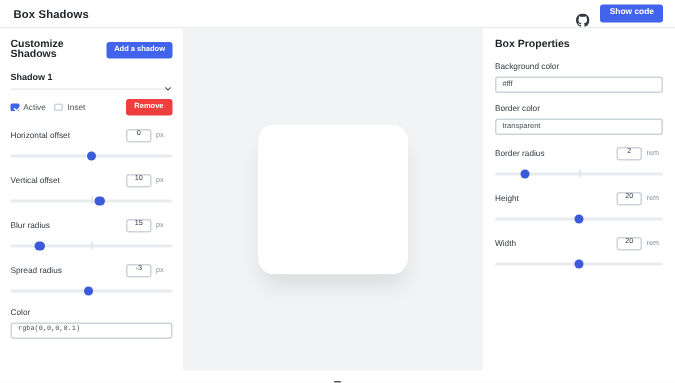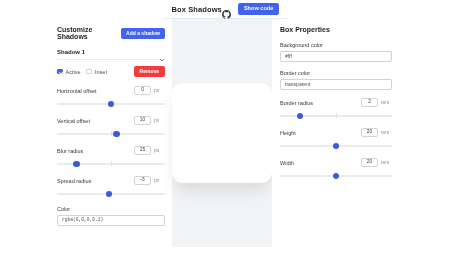--- a/index.html
+++ b/index.html
@@ -12,21 +12,20 @@
     background: #ffffff;
     color: #212529;
   }
 
   #app {
     width: 450px;
     height: 255px;
     display: flex;
     flex-direction: column;
     background: #ffffff;
-    align-items: center;
   }
 
   
   .header {
     height: 19px;
     flex: 0 0 19px;
     background: #ffffff;
     border-bottom: 1px solid #e9ecef;
     display: flex;
     align-items: center;

